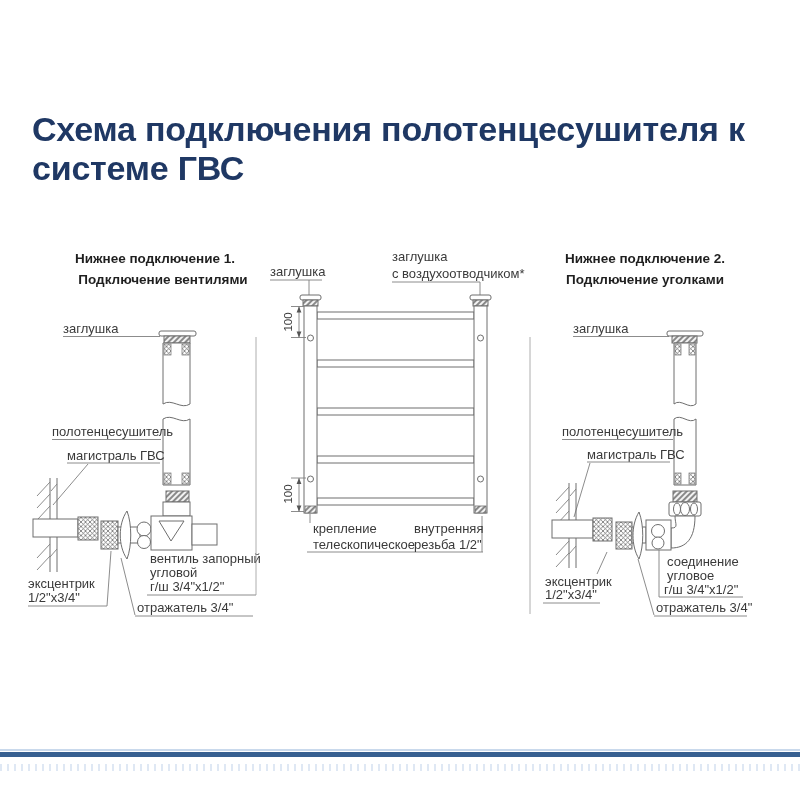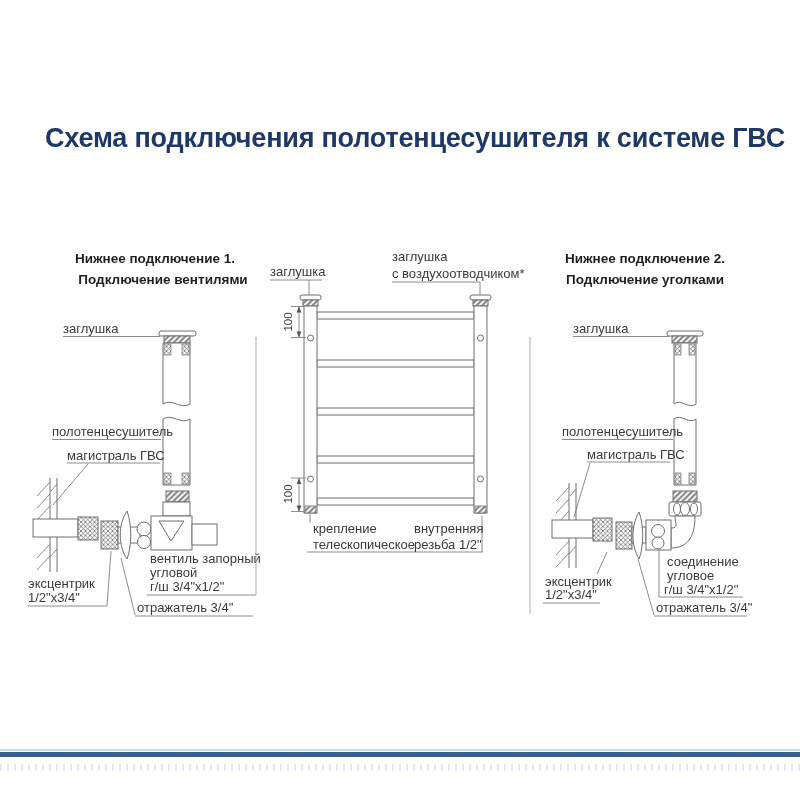--- a/index.html
+++ b/index.html
@@ -1,22 +1,22 @@
 <!DOCTYPE html>
 <html style="--title_text: #1f3864; --heading_text: #1f1f1f; --label_text: #3a3a3a; --drawing_line: #6e6e6e; --accent_line: #376091; --accent_line_light: #c9d9ec; --dash_pattern: #dfe8f4;"><head>
 <meta charset="utf-8">
 <style>
   html,body{margin:0;padding:0;}
   body{
     width:800px;height:800px;position:relative;background:#ffffff;overflow:hidden;
     font-family:"Liberation Sans",sans-serif;
   }
   .page-title{
-    position:absolute;left:32px;top:110px;width:745px;margin:13px;
-    font-size:27px;font-weight:bold;letter-spacing:-0.2px;
+    position:absolute;left:32px;top:110px;width:745px;margin:0;
+    font-size:34px;font-weight:bold;letter-spacing:-0.2px;
     color:var(--title_text,#1f3864);
   }
   svg text{font-family:"Liberation Sans",sans-serif;}
   .hdr{font-size:13.5px;font-weight:bold;fill:var(--heading_text,#1f1f1f);}
   .lbl{font-size:13px;fill:var(--label_text,#3a3a3a);}
   .dim{font-size:11.5px;fill:var(--label_text,#3a3a3a);}
   .ln{stroke:var(--drawing_line,#6e6e6e);stroke-width:1;fill:none;}
   .shape{stroke:var(--drawing_line,#6e6e6e);stroke-width:1;fill:#ffffff;}
   .leader{stroke:#7f7f7f;stroke-width:0.9;fill:none;}
   .thinlong{stroke:#9a9a9a;stroke-width:0.8;fill:none;}

